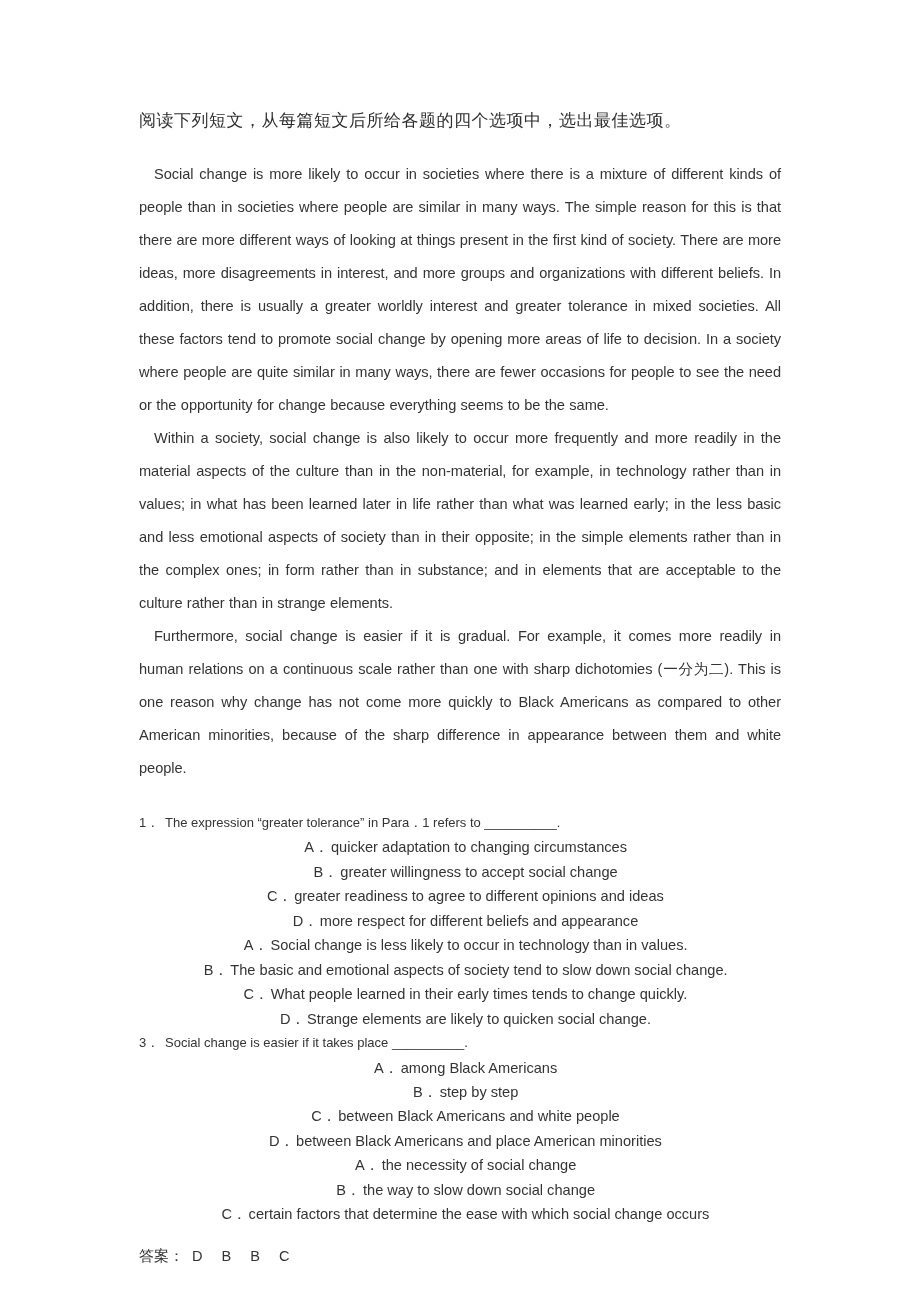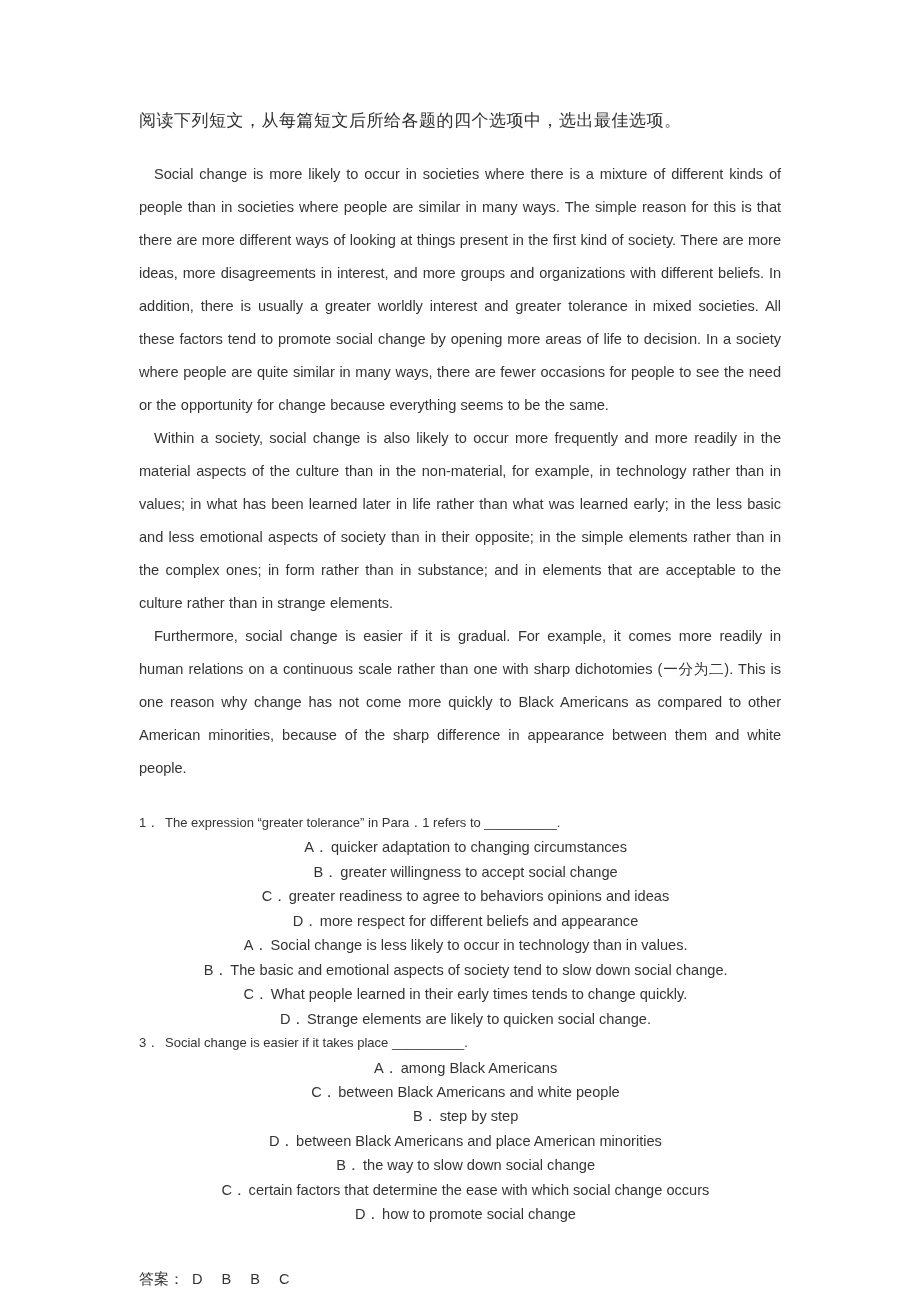--- a/index.html
+++ b/index.html
@@ -52,23 +52,23 @@
     line-height: 24.45px;
     padding-left: 9px;
     white-space: nowrap;
     text-align: center;
   }
   .opt-label {
     display: inline-block;
     min-width: 29px;
   }
   .answer-line {
-    margin-top: 39px;
+    margin-top: 12px;
     font-size: 15px;
-    line-height: 26px;
+    line-height: 34px;
   }
   .answer-line .ans-label {
     margin-right: 8px;
   }
   .answer-line .ans {
     display: inline-block;
     margin-right: 19px;
     font-size: 14.6px;
   }
 </style>
@@ -84,43 +84,43 @@
     <p>Within a society, social change is also likely to occur more frequently and more readily in the material aspects of the culture than in the non-material, for example, in technology rather than in values; in what has been learned later in life rather than what was learned early; in the less basic and less emotional aspects of society than in their opposite; in the simple elements rather than in the complex ones; in form rather than in substance; and in elements that are acceptable to the culture rather than in strange elements.</p>
     <p>Furthermore, social change is easier if it is gradual. For example, it comes more readily in human relations on a continuous scale rather than one with sharp dichotomies (一分为二). This is one reason why change has not come more quickly to Black Americans as compared to other American minorities, because of the sharp difference in appearance between them and white people.</p>
   </div>
 
   <div class="questions">
 
     <div class="question">
       <div class="q-stem"><span class="q-num">1．</span><span>The expression “greater tolerance” in Para．1 refers to __________.</span></div>
       <div class="option"><span class="opt-label">A．</span><span>quicker adaptation to changing circumstances</span></div>
       <div class="option"><span class="opt-label">B．</span><span>greater willingness to accept social change</span></div>
-      <div class="option"><span class="opt-label">C．</span><span>greater readiness to agree to behaviors opinions and ideas</span></div>
+      <div class="option"><span class="opt-label">C．</span><span>greater readiness to agree to different opinions and ideas</span></div>
       <div class="option"><span class="opt-label">D．</span><span>more respect for different beliefs and appearance</span></div>
     </div>
 
     <div class="question">
       <div class="option"><span class="opt-label">A．</span><span>Social change is less likely to occur in technology than in values.</span></div>
       <div class="option"><span class="opt-label">B．</span><span>The basic and emotional aspects of society tend to slow down social change.</span></div>
       <div class="option"><span class="opt-label">C．</span><span>What people learned in their early times tends to change quickly.</span></div>
       <div class="option"><span class="opt-label">D．</span><span>Strange elements are likely to quicken social change.</span></div>
     </div>
 
     <div class="question">
       <div class="q-stem"><span class="q-num">3．</span><span>Social change is easier if it takes place __________.</span></div>
       <div class="option"><span class="opt-label">A．</span><span>among Black Americans</span></div>
+      <div class="option"><span class="opt-label">B．</span><span>step by step</span></div>
       <div class="option"><span class="opt-label">C．</span><span>between Black Americans and white people</span></div>
-      <div class="option"><span class="opt-label">B．</span><span>step by step</span></div>
       <div class="option"><span class="opt-label">D．</span><span>between Black Americans and place American minorities</span></div>
     </div>
 
     <div class="question">
+      <div class="option"><span class="opt-label">A．</span><span>the necessity of social change</span></div>
       <div class="option"><span class="opt-label">B．</span><span>the way to slow down social change</span></div>
       <div class="option"><span class="opt-label">C．</span><span>certain factors that determine the ease with which social change occurs</span></div>
-      <div class="option"><span class="opt-label">D．</span><span>how to promote social change</span></div>
     </div>
 
   </div>
 
   <div class="answer-line">
     <span class="ans-label">答案：</span><span class="ans">D</span><span class="ans">B</span><span class="ans">B</span><span class="ans">C</span>
   </div>
 
 </div>
 

